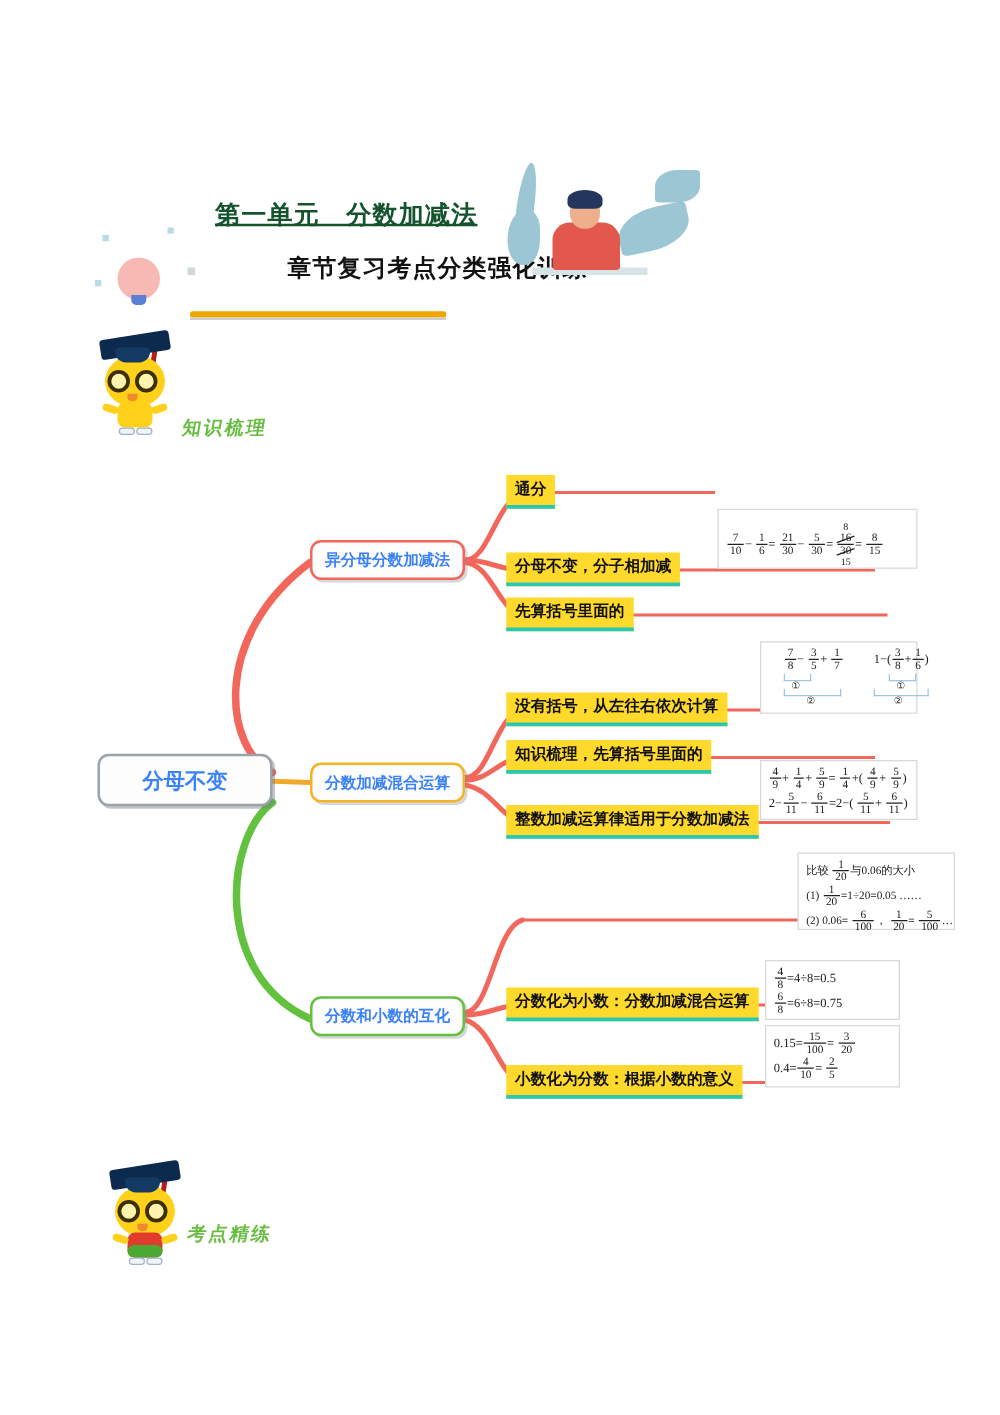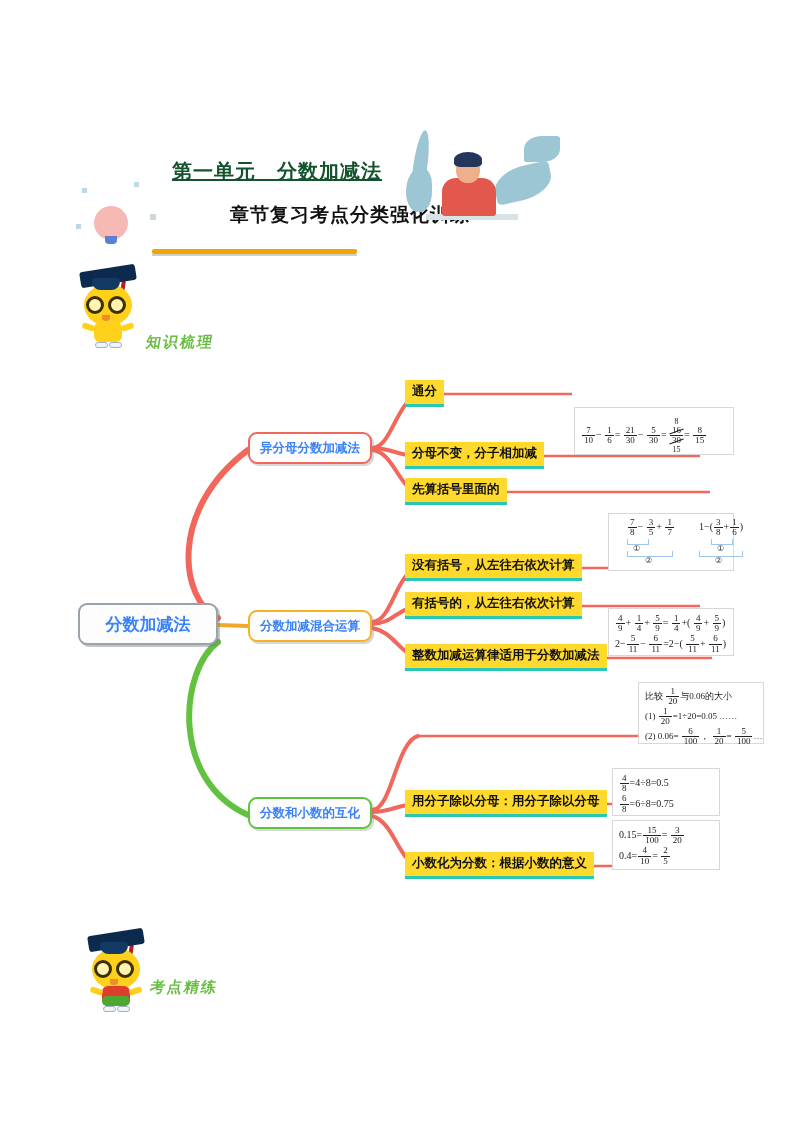--- a/index.html
+++ b/index.html
@@ -205,35 +205,35 @@
       <path d="M418,298 L712,298" fill="none" stroke="#f2675c" stroke-width="2.5"></path>
 
       <path d="M372,450 C392,450 396,382 418,376" fill="none" stroke="#f2675c" stroke-width="4" stroke-linecap="round"></path>
       <path d="M372,452 C392,452 398,444 418,444" fill="none" stroke="#f2675c" stroke-width="4" stroke-linecap="round"></path>
       <path d="M372,456 C394,462 398,500 418,506" fill="none" stroke="#f2675c" stroke-width="4" stroke-linecap="round"></path>
       <path d="M418,376 L712,376" fill="none" stroke="#f2675c" stroke-width="2.5"></path>
       <path d="M418,444 L708,444" fill="none" stroke="#f2675c" stroke-width="2.5"></path>
       <path d="M418,506 L712,506" fill="none" stroke="#f2675c" stroke-width="2.5"></path>
     </svg>
 
-    <div class="node center">分数加减法</div>
+    <div class="node center">分母不变</div>
 
     <div class="node b1">异分母分数加减法</div>
     <div class="node b2">分数加减混合运算</div>
     <div class="node b3">分数和小数的互化</div>
 
     <div class="leafnode" style="left:405px;top:20px;">通分</div>
     <div class="leafnode" style="left:405px;top:82px;">分母不变，分子相加减</div>
     <div class="leafnode" style="left:405px;top:118px;">先算括号里面的</div>
 
     <div class="leafnode" style="left:405px;top:194px;">没有括号，从左往右依次计算</div>
-    <div class="leafnode" style="left:405px;top:232px;">有括号的，从左往右依次计算</div>
+    <div class="leafnode" style="left:405px;top:232px;">知识梳理，先算括号里面的</div>
     <div class="leafnode" style="left:405px;top:284px;">整数加减运算律适用于分数加减法</div>
 
-    <div class="leafnode" style="left:405px;top:430px;">用分子除以分母：用分子除以分母</div>
+    <div class="leafnode" style="left:405px;top:430px;">分数化为小数：分数加减混合运算</div>
     <div class="leafnode" style="left:405px;top:492px;">小数化为分数：根据小数的意义</div>
 
     <div class="fcard" style="left:574px;top:47px;width:160px;height:48px;">
       <div class="fline" style="margin-top:6px;">
         <span class="frac"><span class="nu">7</span><span class="de">10</span></span>−
         <span class="frac"><span class="nu">1</span><span class="de">6</span></span>=
         <span class="frac"><span class="nu">21</span><span class="de">30</span></span>−
         <span class="frac"><span class="nu">5</span><span class="de">30</span></span>=
         <span style="display:inline-block;text-align:center;vertical-align:middle;line-height:1;">
           <span class="tiny" style="display:block;">8</span>

